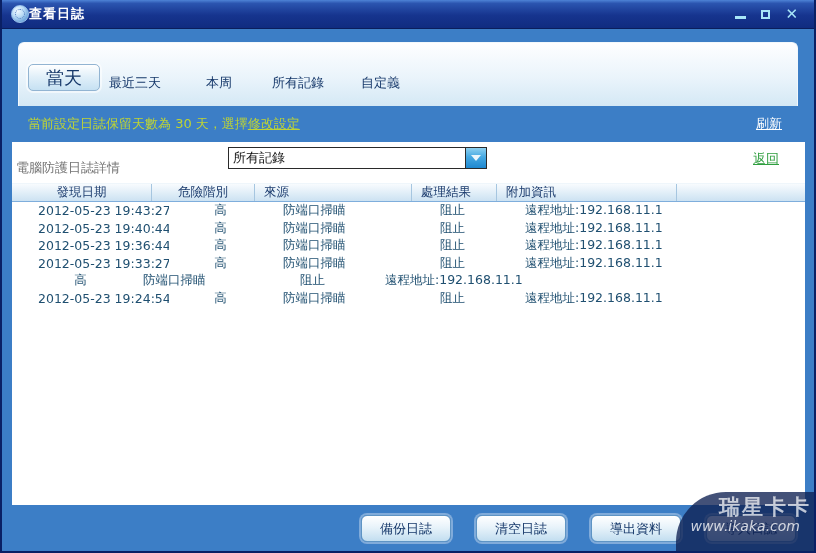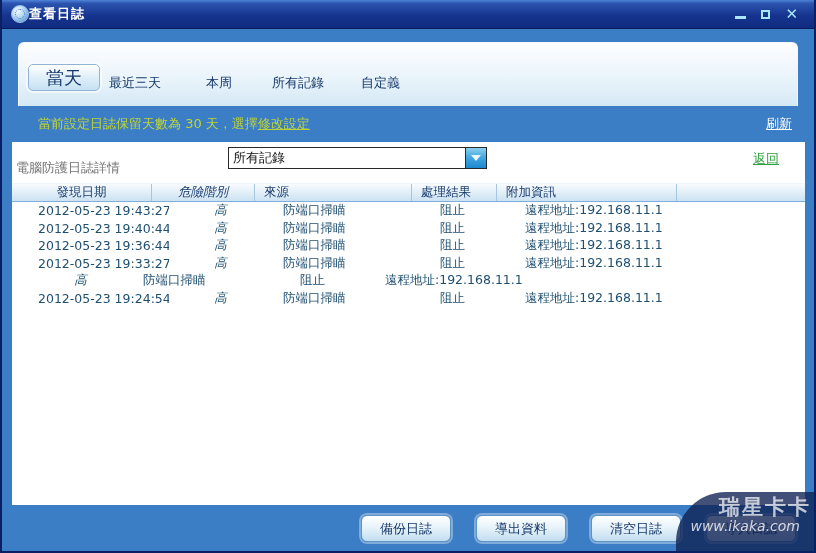--- a/index.html
+++ b/index.html
@@ -44,21 +44,21 @@
   .tab-active {
     position:absolute; left:9px; top:21px; width:72px; height:27px;
     display:flex; align-items:center; justify-content:center;
     font-size:18px; color:#16386A;
     background:linear-gradient(180deg,#FFFFFF 0%,#E2F0F9 45%,#C6E1F3 100%);
     border:1px solid #92B4D2; border-radius:5px;
     box-shadow:0 0 0 2px rgba(255,255,255,0.55);
   }
   
   .notice-row {
-    position:absolute; left:28px; top:106px; width:780px; height:36px;
+    position:absolute; left:18px; top:106px; width:780px; height:36px;
     display:flex; align-items:center; font-size:13px;
   }
   .notice-text { color:#BFD434; margin-left:10px; }
   .notice-link { color:#BFD434; text-decoration:underline; cursor:pointer; }
   .refresh-link { position:absolute; right:16px; color:#FFFFFF; text-decoration:underline; cursor:pointer; }
   
   .content-panel {
     position:absolute; left:12px; top:142px; width:793px; height:363px;
     background:#FFFFFF;
   }
@@ -77,21 +77,21 @@
   .back-link { position:absolute; right:26px; top:8px; font-size:13px; color:#2F9E3F; text-decoration:underline; cursor:pointer; }
   
   .table-header {
     position:absolute; left:0; top:41px; width:793px; height:19px;
     background:linear-gradient(180deg,#F8FBFE 0%,#E2EFF8 50%,#CCE2F2 100%);
     border-bottom:1px solid #7FAEDC; border-top:1px solid #EFF6FB;
     display:flex; font-size:12.5px; color:#1C3C6E;
   }
   .th { display:flex; align-items:center; border-right:1px solid #A6C6E0; height:100%; }
   .th:last-child { border-right:none; }
-  .c0 { width:140px; } .c1 { width:103px;font-style:italic; } .c2 { width:157px; }
+  .c0 { width:140px; } .c1 { width:103px; } .c2 { width:157px; }
   .c3 { width:85px; }  .c4 { width:180px; } .c5 { width:128px; flex:1; }
   .th.c0 { justify-content:center; }
   .th.c1 { justify-content:center; }
   .th.c2,.th.c3,.th.c4 { padding-left:9px; }
   .table-body { position:absolute; left:17px; top:60px; width:793px; }
   .tr { display:flex; height:17.5px; font-size:12.5px; color:#1F4F70; align-items:center; cursor:default; }
   .td { overflow:hidden; white-space:nowrap; }
   .td.c0 { padding-left:9px; }
   .td.c1 { text-align:center; }
   .td.c2,.td.c3,.td.c4 { padding-left:11px; }
@@ -231,22 +231,22 @@
         <span class="td c3">阻止</span>
         <span class="td c4">遠程地址:192.168.11.1</span>
         <span class="td c5"></span>
       </div>
     </div>
 
   </div>
 
   <div class="footer-buttons">
     <button class="btn">備份日誌</button>
+    <button class="btn">清空日誌</button>
     <button class="btn">導出資料</button>
-    <button class="btn">清空日誌</button>
     <button class="btn">導入日誌</button>
   </div>
 
   <div class="watermark">
     <span class="wm-brand">瑞星卡卡</span>
     <span class="wm-url">www.ikaka.com</span>
   </div>
 
 </div>
 

